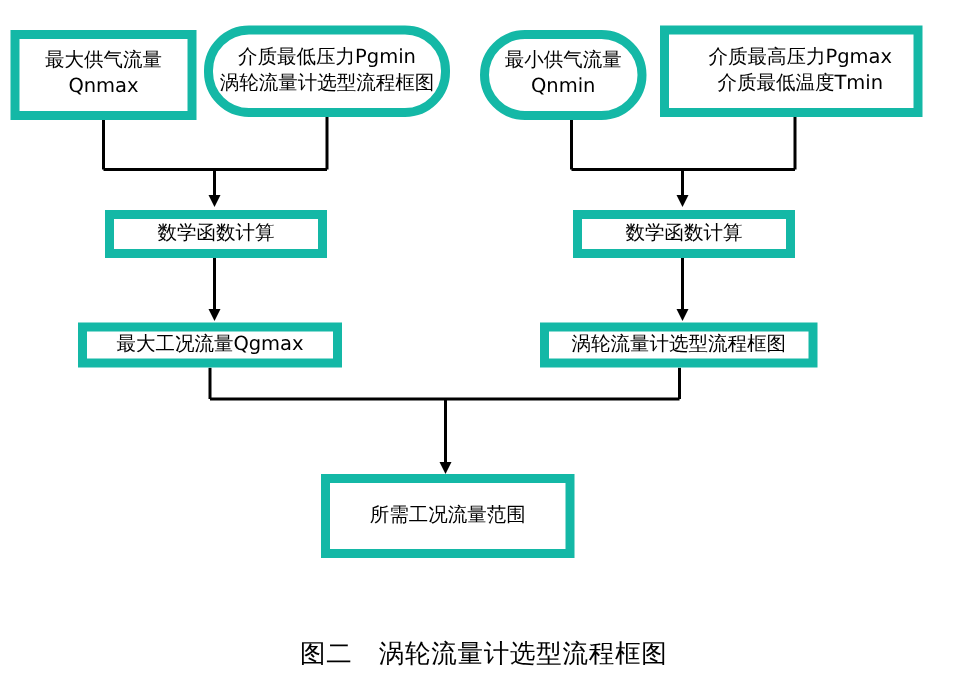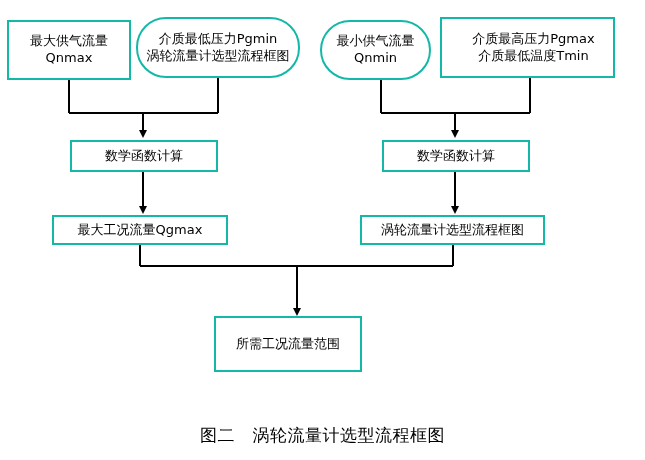--- a/index.html
+++ b/index.html
@@ -15,21 +15,21 @@
   }
   #canvas {
     position: relative;
     width: 645px;
     height: 460px;
     background: #ffffff;
   }
   .node {
     position: absolute;
     box-sizing: border-box;
-    border: 2px solid #14b8a6;
+    border: 6px solid #14b8a6;
     background: #ffffff;
     display: flex;
     flex-direction: column;
     align-items: center;
     justify-content: center;
     color: #000000;
     line-height: 1.30;
     text-align: center;
     font-size: 13px;
     letter-spacing: 0px;
@@ -128,19 +128,19 @@
   </div>
 
   <div class="node" style="left:52px; top:215px; width:176px; height:30px;">
     <span class="line">最大工况流量Qgmax</span>
   </div>
 
   <div class="node" style="left:360px; top:215px; width:185px; height:30px;">
     <span class="line">涡轮流量计选型流程框图</span>
   </div>
 
-  <div class="node" style="left:214px; top:316px; width:148px; height:56px;">
+  <div class="node" style="left:214px; top:316px; width:169px; height:56px;">
     <span class="line">所需工况流量范围</span>
   </div>
 
   <div class="caption" style="top:424px;">图二　涡轮流量计选型流程框图</div>
 
 </div>
 
 </body></html>

